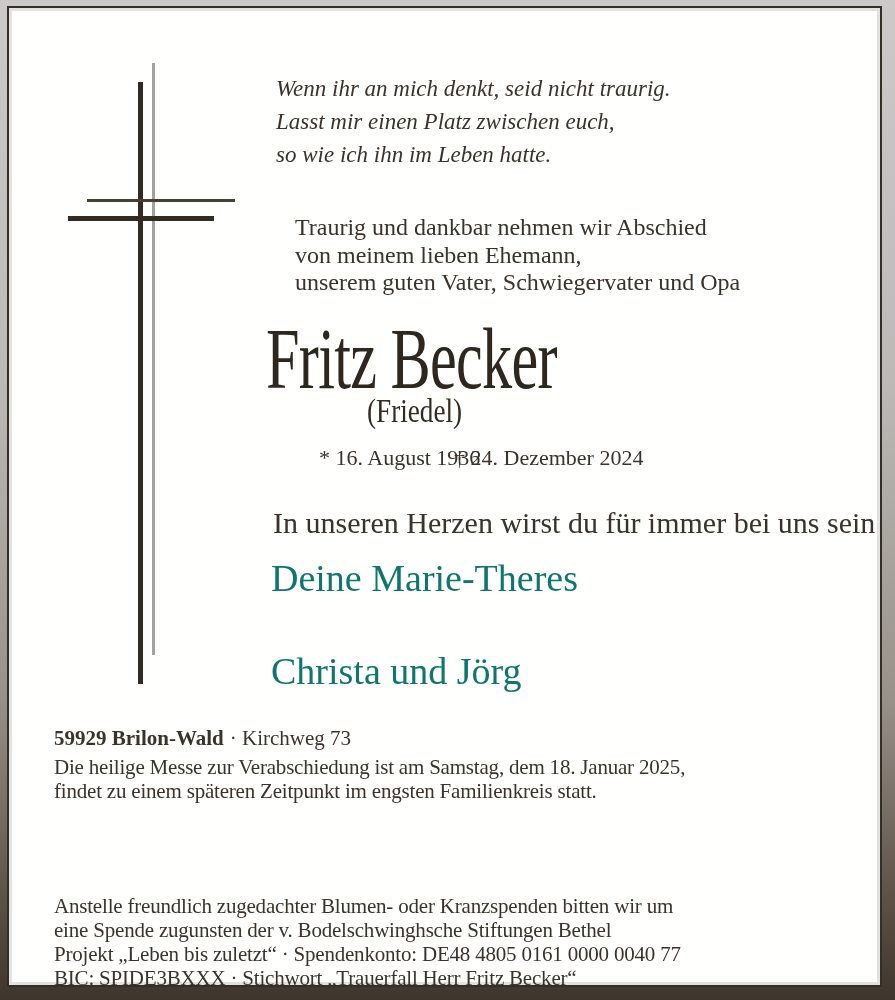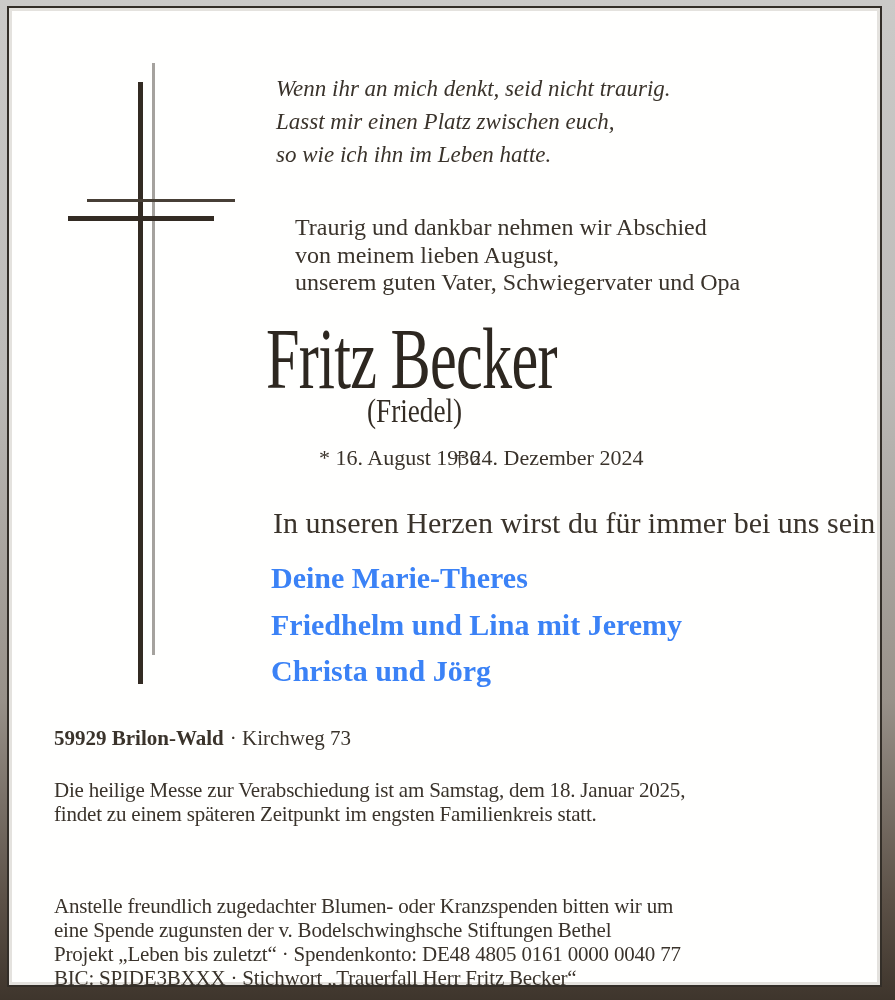--- a/index.html
+++ b/index.html
@@ -33,27 +33,27 @@
     left:257px; top:304px; font-size:86px; line-height:94px; color:#2d2720;
     transform:scaleX(0.70); transform-origin:left top; letter-spacing:-1px;
   }
   .nickname {
     left:358px; top:382px; font-size:34px; line-height:42px; color:#332c24;
     transform:scaleX(0.80); transform-origin:left top;
   }
   .dates { top:437px; font-size:22px; line-height:26px; }
   .birth { left:266px;margin-left:44px; } .death { left:445px; }
   .remember { left:264px; top:501px; font-size:30px; line-height:28px; }
-  .mourner { left:262px; font-size:30px; line-height:36px; color:#3b82f6;font-weight:bold; }
+  .mourner { left:262px; font-size:38px; line-height:36px; color:#0f766e; }
   .m0 { top:552px; } .m1 { top:599px; } .m2 { top:645px; }
   .address { left:45px; top:718px; font-size:21px; line-height:24px; }
   .address .city { font-weight:bold; }
   .address .rest { margin-left:6px; }
   .bodyblock { left:45px; font-size:21px; line-height:24px; letter-spacing:-0.2px; }
-  .service { top:770px; }
+  .service { top:747px; }
   .donation { top:850px;margin-top:36px; }
 </style>
 </head>
 <body>
 
 <div class="page">
   <div class="sheet">
 
     <div class="abs">
       <div class="x-line x-thin-v"></div>
@@ -63,34 +63,33 @@
     </div>
 
     <div class="abs txt poem">
       <div>Wenn ihr an mich denkt, seid nicht traurig.</div>
       <div>Lasst mir einen Platz zwischen euch,</div>
       <div>so wie ich ihn im Leben hatte.</div>
     </div>
 
     <div class="abs txt announce">
       <div>Traurig und dankbar nehmen wir Abschied</div>
-      <div>von meinem lieben August,</div>
+      <div>von meinem lieben Ehemann,</div>
       <div>unserem guten Vater, Schwiegervater und Opa</div>
     </div>
 
     <div class="abs txt name">Fritz Becker</div>
     <div class="abs txt nickname">(Friedel)</div>
 
     <div class="abs txt dates birth">* 16. August 1936</div>
     <div class="abs txt dates death">† 24. Dezember 2024</div>
 
     <div class="abs txt remember">In unseren Herzen wirst du für immer bei uns sein</div>
 
     <div class="abs txt mourner m0">Deine Marie-Theres</div>
-    <div class="abs txt mourner m1">Friedhelm und Lina mit Jeremy</div>
     <div class="abs txt mourner m2">Christa und Jörg</div>
 
     <div class="abs txt address">
       <span class="city">59929 Brilon-Wald</span><span class="rest">· Kirchweg 73</span>
     </div>
 
     <div class="abs txt bodyblock service">
       <div>Die heilige Messe zur Verabschiedung ist am Samstag, dem 18. Januar 2025,</div>
       <div>findet zu einem späteren Zeitpunkt im engsten Familienkreis statt.</div>
     </div>

